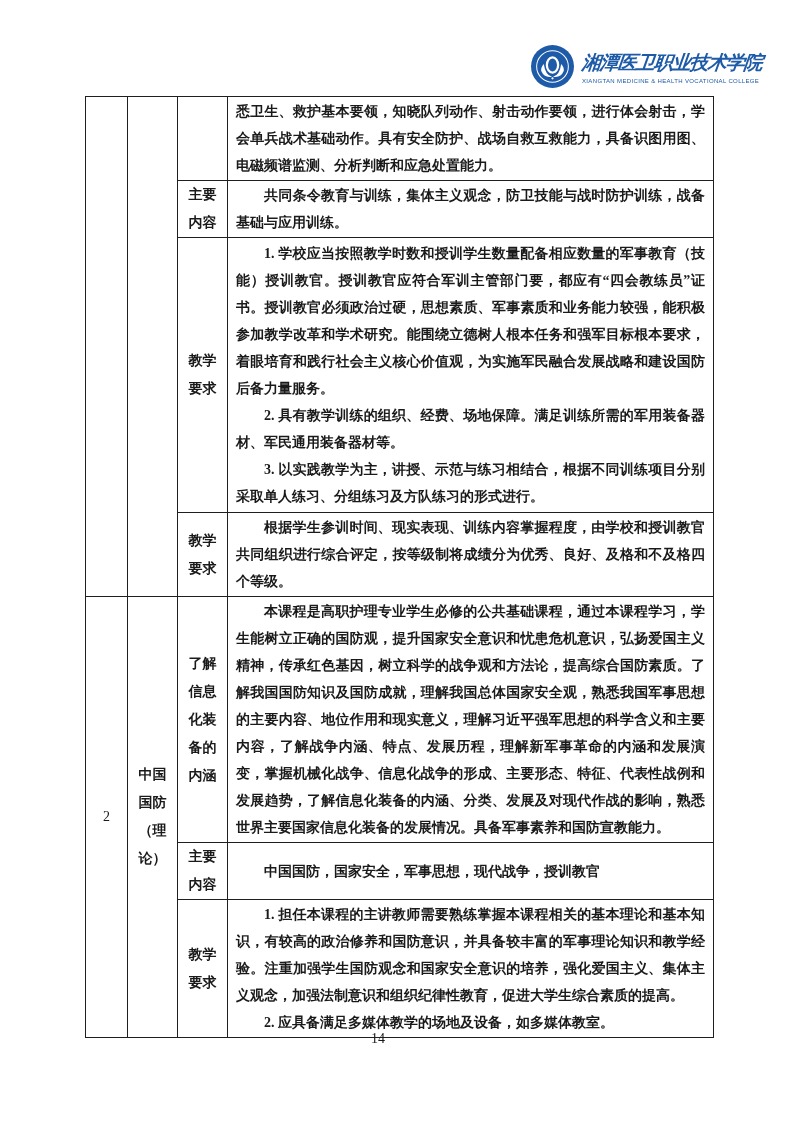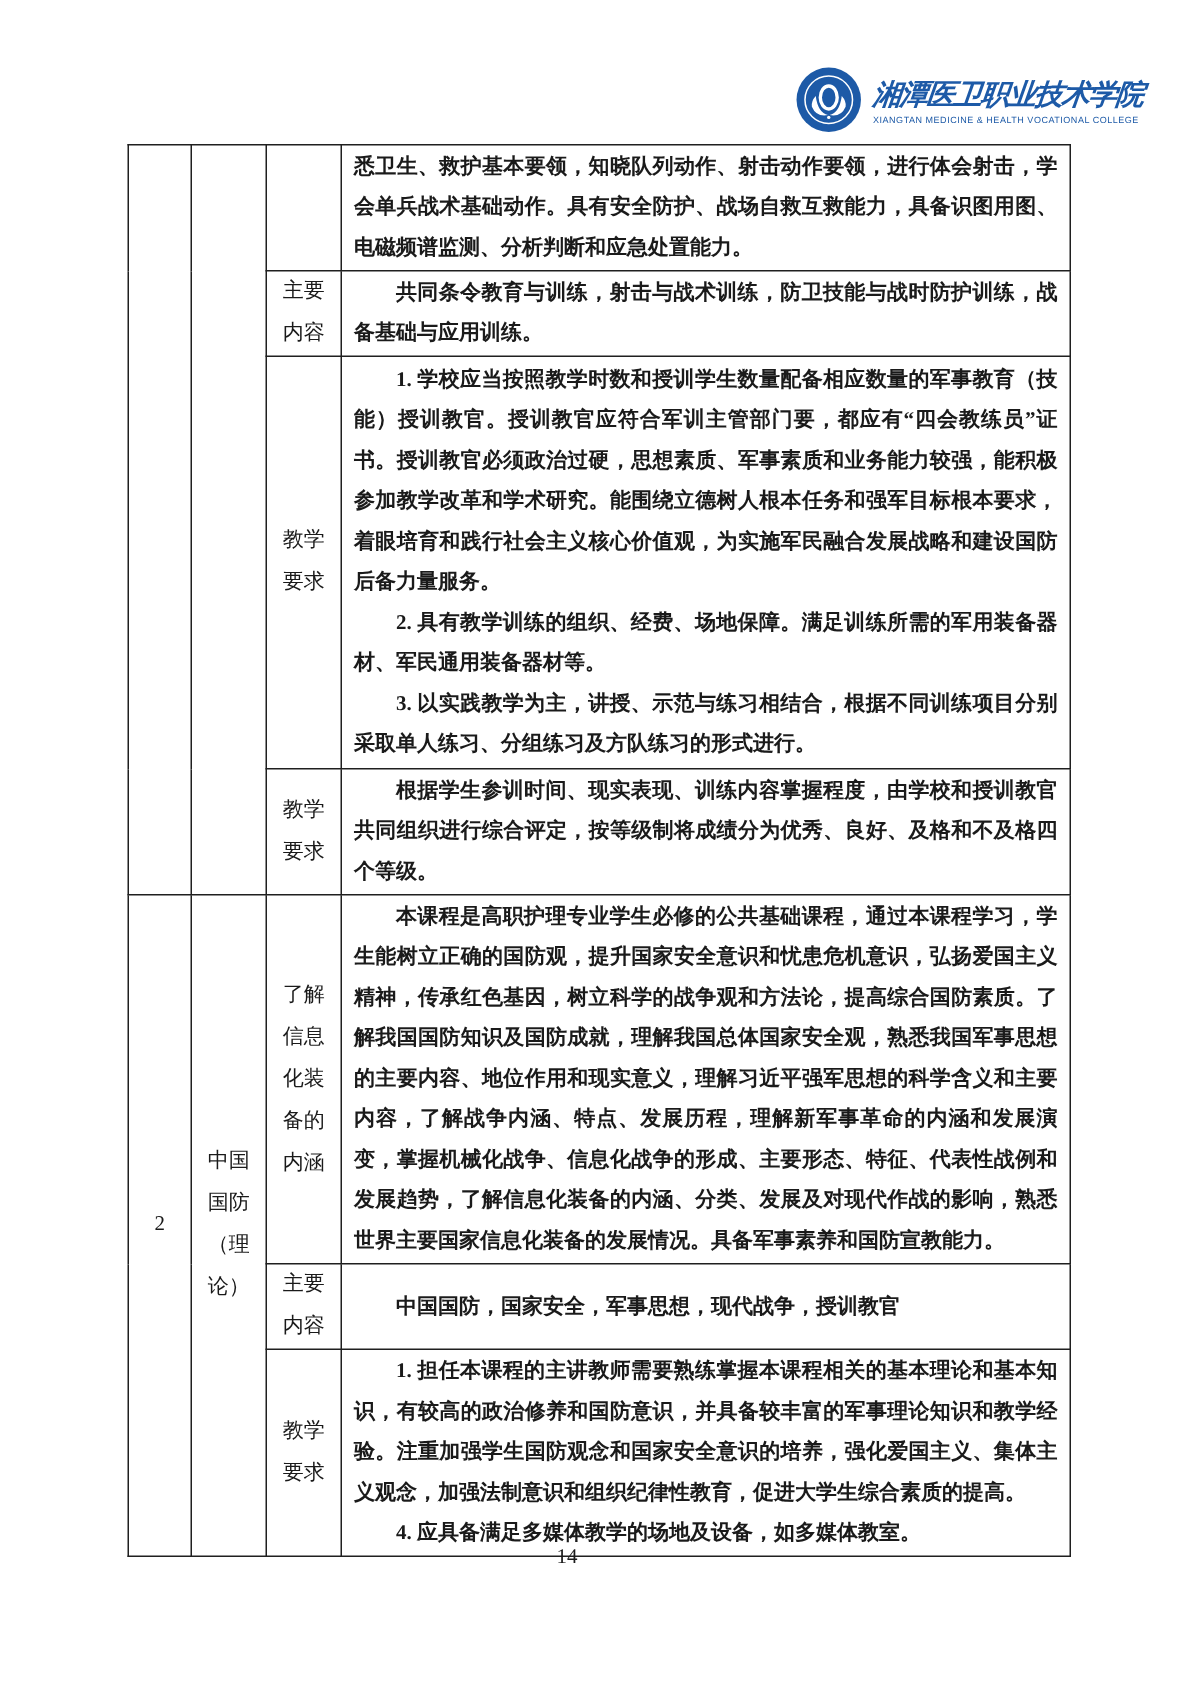--- a/index.html
+++ b/index.html
@@ -61,21 +61,21 @@
 
   .row-a { height: 80px; }
   .row-b { height: 56px; }
   .row-c { height: 275px; }
   .row-d { height: 81px; }
   .row-e { height: 245px; }
   .row-f { height: 55px; }
   .row-g { height: 137px; }
 
   .cell-num { text-align: center; }
-  .cell-label, .cell-course { padding: 0; text-align: center; font-weight: normal; margin-top: 36px; }
+  .cell-label, .cell-course { padding: 0; text-align: center; font-weight: bold; margin-top: 36px; }
   .label-inner { width: 34px; margin: 0 auto; line-height: 28px; text-align: center; }
 
   .cell-content {
     padding: 1px 8px;
     line-height: 27px;
     text-align: justify;
     font-weight: bold;
   }
   .para { margin: 0; text-indent: 2em; }
   .para.no-indent { text-indent: 0; }
@@ -125,21 +125,21 @@
         <td class="cell-content">
           <p class="para no-indent">悉卫生、救护基本要领，知晓队列动作、射击动作要领，进行体会射击，学会单兵战术基础动作。具有安全防护、战场自救互救能力，具备识图用图、电磁频谱监测、分析判断和应急处置能力。</p>
         </td>
       </tr>
 
       <tr class="row-b">
         <td class="cell-label">
             <div class="label-inner">主要内容</div>
           </td>
         <td class="cell-content">
-          <p class="para">共同条令教育与训练，射击与战术训练，防卫技能与战时防护训练，战备基础与应用训练。</p>
+          <p class="para">共同条令教育与训练，集体主义观念，防卫技能与战时防护训练，战备基础与应用训练。</p>
         </td>
       </tr>
 
       <tr class="row-c">
         <td class="cell-label">
             <div class="label-inner">教学要求</div>
           </td>
         <td class="cell-content">
           <p class="para">1. 学校应当按照教学时数和授训学生数量配备相应数量的军事教育（技能）授训教官。授训教官应符合军训主管部门要，都应有“四会教练员”证书。授训教官必须政治过硬，思想素质、军事素质和业务能力较强，能积极参加教学改革和学术研究。能围绕立德树人根本任务和强军目标根本要求，着眼培育和践行社会主义核心价值观，为实施军民融合发展战略和建设国防后备力量服务。</p>
           <p class="para">2. 具有教学训练的组织、经费、场地保障。满足训练所需的军用装备器材、军民通用装备器材等。</p>
@@ -177,21 +177,21 @@
           <p class="para">中国国防，国家安全，军事思想，现代战争，授训教官</p>
         </td>
       </tr>
 
       <tr class="row-g">
         <td class="cell-label">
             <div class="label-inner">教学要求</div>
           </td>
         <td class="cell-content">
           <p class="para">1. 担任本课程的主讲教师需要熟练掌握本课程相关的基本理论和基本知识，有较高的政治修养和国防意识，并具备较丰富的军事理论知识和教学经验。注重加强学生国防观念和国家安全意识的培养，强化爱国主义、集体主义观念，加强法制意识和组织纪律性教育，促进大学生综合素质的提高。</p>
-          <p class="para">4. 应具备满足多媒体教学的场地及设备，如多媒体教室。</p>
+          <p class="para">2. 应具备满足多媒体教学的场地及设备，如多媒体教室。</p>
         </td>
       </tr>
     </tbody>
   </table>
 
   <footer class="page-footer">
     <span class="page-number">14</span>
   </footer>
 
 </div>

